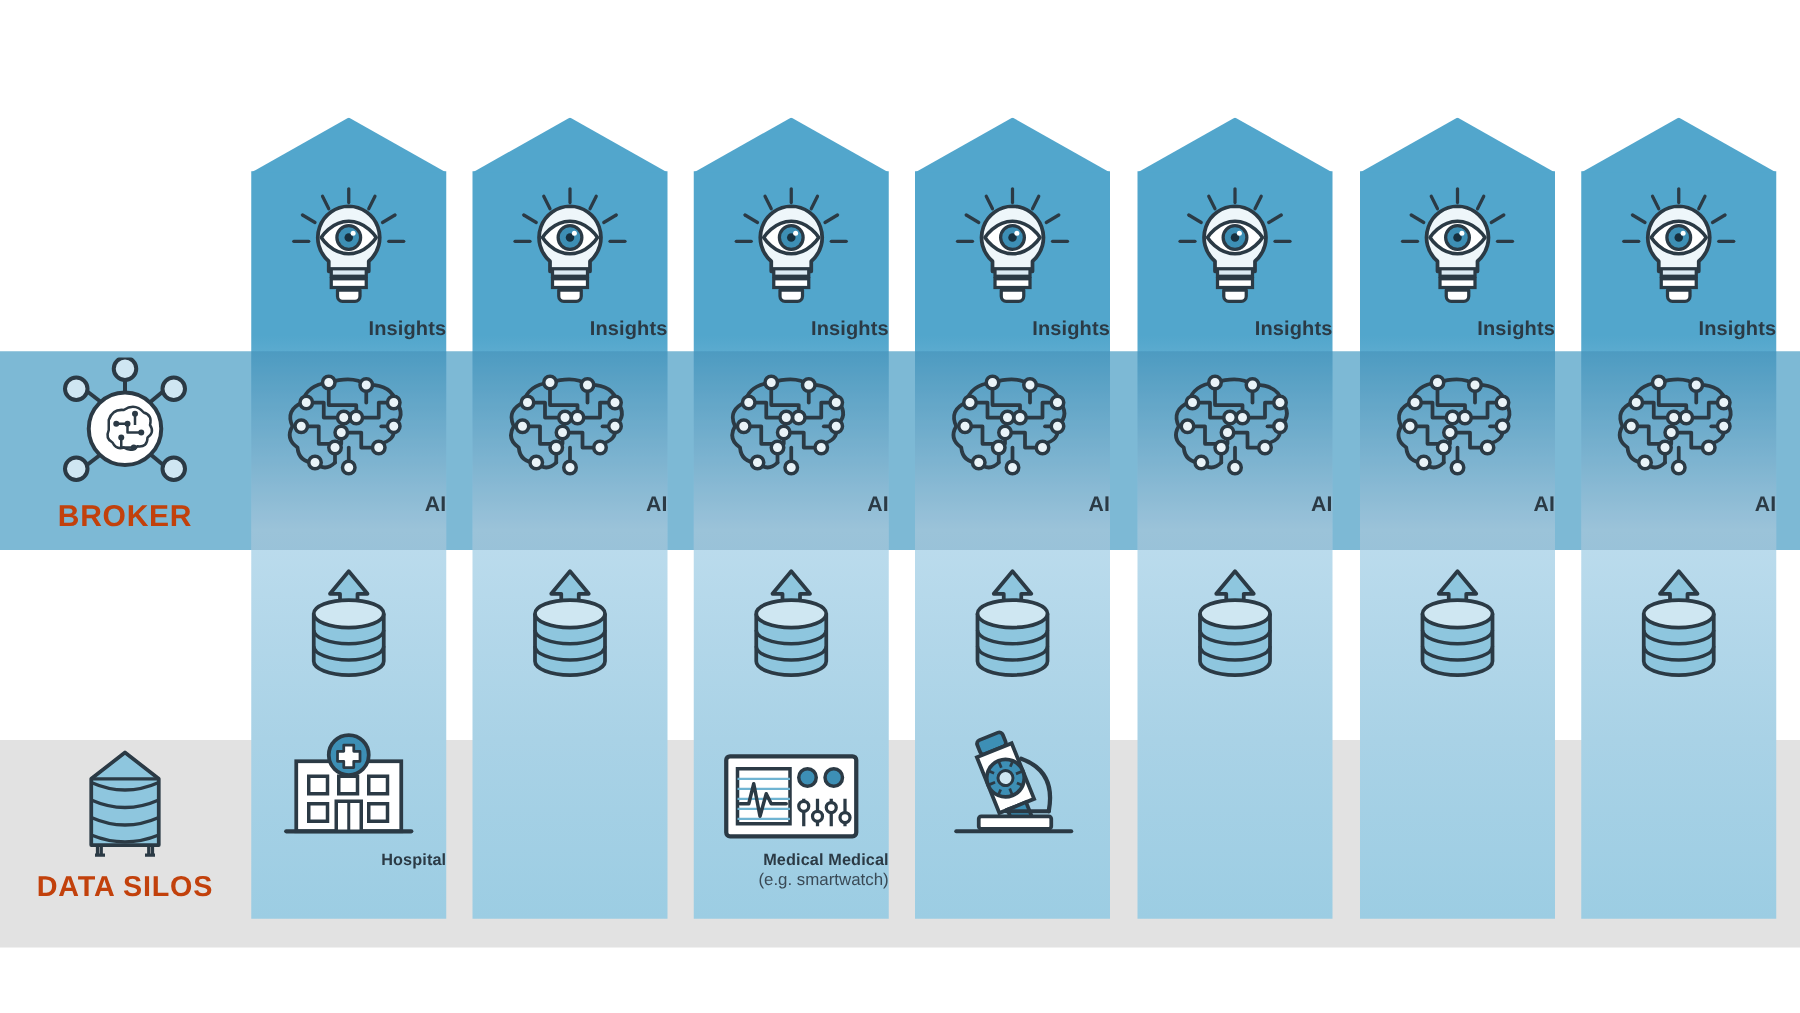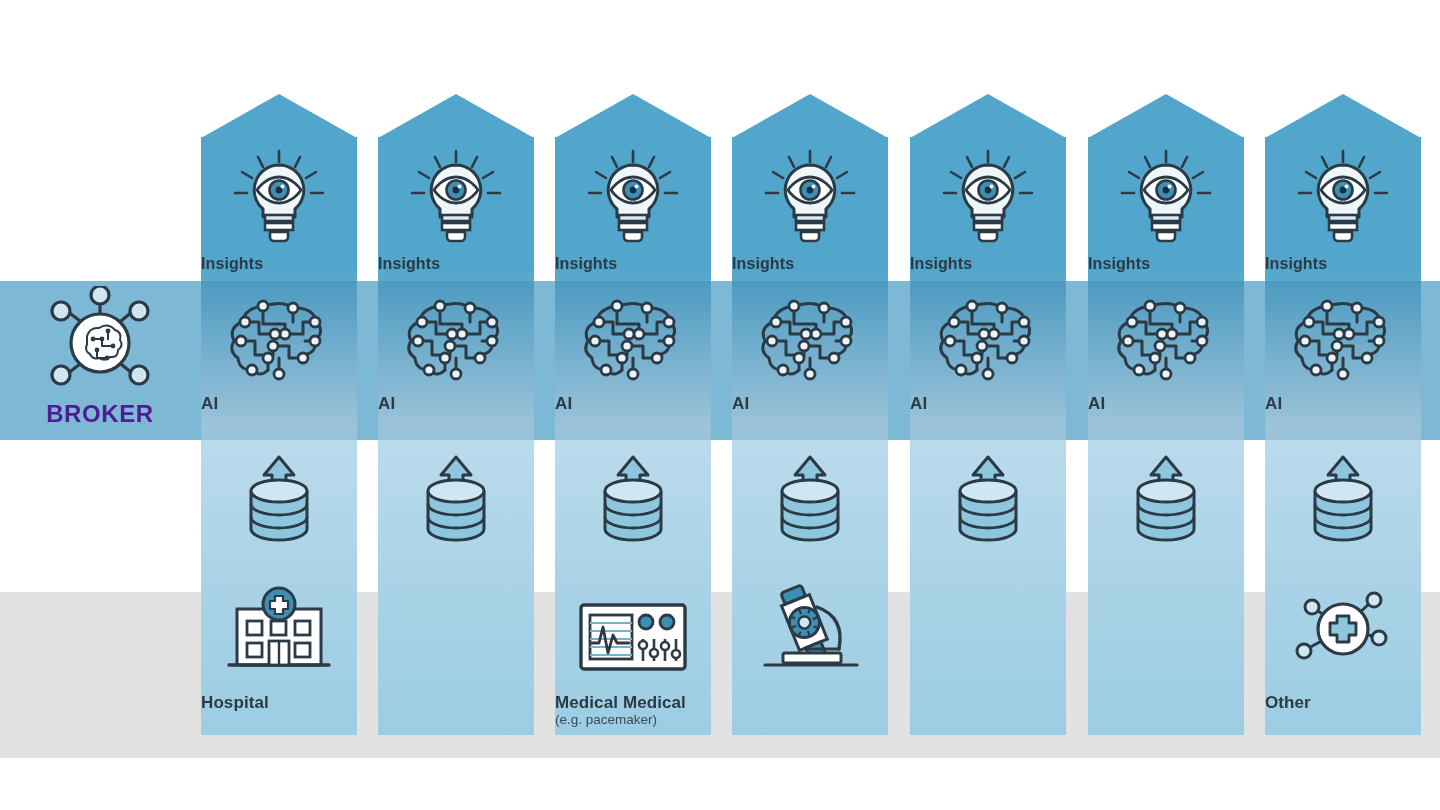--- a/index.html
+++ b/index.html
@@ -33,42 +33,42 @@
     background:#52a6cc;
     clip-path:polygon(50% 0%, 100% 100%, 0% 100%);
   }
   
   .col-broker-tint{
     position:absolute;left:0;top:144px;width:156px;height:159px;
     background:rgba(23,96,140,0.20);
   }
 
   
-  .cell{position:absolute;left:0;width:156px;text-align:left;}
+  .cell{position:absolute;left:0;width:156px;text-align:right;}
   .cell-insights{top:10px;height:130px;}
   .cell-ai{top:155px;height:135px;}
   .cell-db{top:310px;height:110px;}
   .cell-src{top:440px;height:155px;}
 
   .icon-wrap{display:flex;align-items:flex-end;justify-content:center;}
   .lbl{
     color:#2b3a45;font-weight:bold;line-height:1.12;
     letter-spacing:.1px;
   }
   .lbl-insights{font-size:16px;margin-top:4px;}
   .lbl-ai{font-size:17px;margin-top:6px;}
-  .lbl-src{font-size:17px;margin-top:16px;}
+  .lbl-src{font-size:13px;margin-top:4px;}
   .lbl-sub{font-size:13.5px;font-weight:normal;color:#3a4a56;line-height:1.15;}
 
   
   .rail{position:absolute;text-align:center;width:200px;left:0;}
   .rail-broker{top:286px;}
   .rail-silos{top:596px;}
   .rail-title{
-    font-size:24px;font-weight:bold;color:#4c1d95;
+    font-size:24px;font-weight:bold;color:#c2410c;
     letter-spacing:.6px;margin-top:4px;
   }
   .rail-title-silos{font-size:23px;letter-spacing:.6px;}
   svg{display:block;}
 </style>
 </head>
 <body>
 
 <div id="stage">
 
@@ -105,20 +105,39 @@
           <circle cx="62" cy="64" r="2.4"></circle>
             <circle cx="72" cy="72" r="2.4"></circle>
           <circle cx="73" cy="45" r="2.4"></circle>
             <circle cx="67" cy="53" r="2.4"></circle>
         </g>
       </svg>
     </div>
     <div class="rail-title">BROKER</div>
   </div>
 
+  <div class="rail rail-silos">
+    <div class="icon-wrap">
+      <svg width="110" height="96" viewBox="0 0 110 96">
+        <g stroke="#2b3a45" stroke-width="3" fill="#8ec6de" stroke-linejoin="round">
+          <path d="M55 6 L82 27 L82 80 L28 80 L28 27 Z"></path>
+        </g>
+        <g stroke="#2b3a45" stroke-width="2.6" fill="none">
+          <path d="M28 30 q27 12 54 0"></path>
+          <path d="M28 44 q27 12 54 0"></path>
+          <path d="M28 58 q27 12 54 0"></path>
+          <path d="M28 72 q27 11 54 0"></path>
+          <path d="M28 27 L82 27"></path>
+          <path d="M33 80 v8 M36 80 v8 M74 80 v8 M77 80 v8"></path>
+          <path d="M31 88 h8 M71 88 h8"></path>
+        </g>
+      </svg>
+    </div>
+    <div class="rail-title rail-title-silos">DATA SILOS</div>
+  </div>
 
   <div id="columns">
       <div class="col" style="left: 201px;">
     <div class="col-body"></div>
     <div class="col-cap"></div>
     <div class="col-broker-tint"></div>
 
     <div class="cell cell-insights">
       <div class="icon-wrap" style="height:104px">
             <svg width="104" height="104" viewBox="0 0 104 104">
@@ -409,21 +428,21 @@
     </g>
     <g fill="#ffffff" stroke="#2b3a45" stroke-width="2.6">
       <circle cx="68" cy="46" r="4"></circle>
                 <circle cx="79" cy="54" r="4"></circle>
       <circle cx="90" cy="47" r="4"></circle>
                 <circle cx="101" cy="55" r="4"></circle>
     </g>
   </svg>
           </div>
       <div class="lbl lbl-src">Medical Medical</div>
-      <div class="lbl-sub">(e.g. pacemaker)</div>
+      <div class="lbl-sub">(e.g. smartwatch)</div>
     </div>
   </div>
       <div class="col" style="left: 732px;">
     <div class="col-body"></div>
     <div class="col-cap"></div>
     <div class="col-broker-tint"></div>
 
     <div class="cell cell-insights">
       <div class="icon-wrap" style="height:104px">
             <svg width="104" height="104" viewBox="0 0 104 104">
@@ -775,38 +794,16 @@
       <ellipse cx="45" cy="40" rx="28" ry="11" fill="#cfe7f2"></ellipse>
     </g>
     <g stroke="#2b3a45" stroke-width="2.8" fill="none">
       <path d="M17 53 a28 11 0 0 0 56 0"></path>
       <path d="M17 66 a28 11 0 0 0 56 0"></path>
     </g>
   </svg>
           </div>
     </div>
 
-    <div class="cell cell-src">
-      <div class="icon-wrap" style="height:100px">
-            <svg width="110" height="92" viewBox="0 0 110 92">
-    <g stroke="#2b3a45" stroke-width="3" fill="none">
-      <line x1="27" y1="24" x2="42" y2="34"></line>
-      <line x1="83" y1="17" x2="67" y2="32"></line>
-      <line x1="19" y1="64" x2="37" y2="54"></line>
-      <line x1="88" y1="52" x2="73" y2="48"></line>
-    </g>
-    <g fill="#cfe7f2" stroke="#2b3a45" stroke-width="3">
-      <circle cx="24" cy="22" r="7"></circle>
-      <circle cx="86" cy="15" r="7"></circle>
-      <circle cx="16" cy="66" r="7"></circle>
-      <circle cx="91" cy="53" r="7"></circle>
-    </g>
-    <circle cx="55" cy="44" r="25" fill="#ffffff" stroke="#2b3a45" stroke-width="3.2"></circle>
-    <path d="M49 31 h12 v7 h7 v12 h-7 v7 h-12 v-7 h-7 v-12 h7 z" fill="#8ec6de" stroke="#2b3a45" stroke-width="2.8" stroke-linejoin="round"></path>
-  </svg>
-          </div>
-      <div class="lbl lbl-src">Other</div>
-
-    </div>
   </div>
     </div>
 
 </div>
 
 </body></html>

